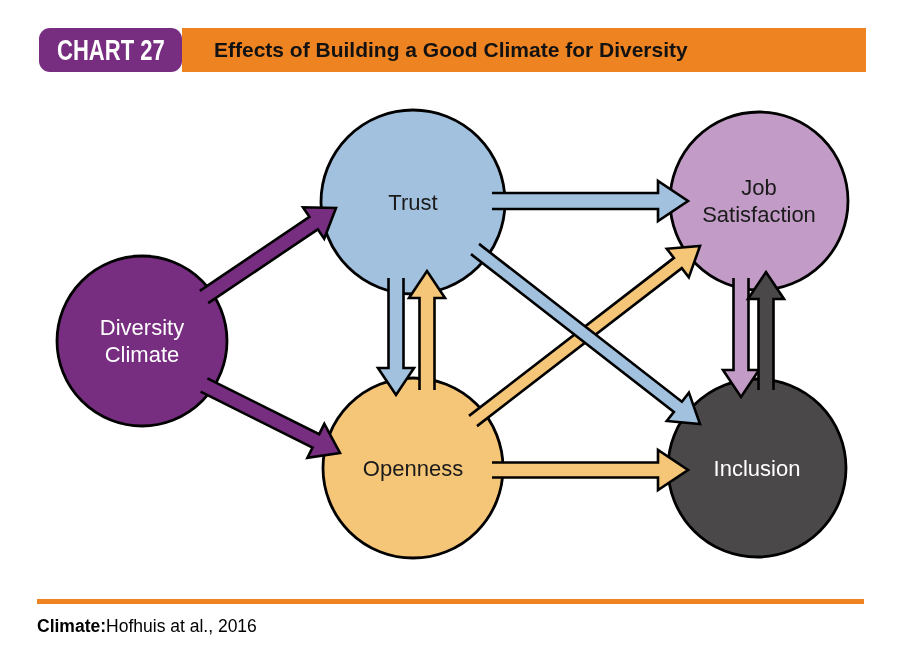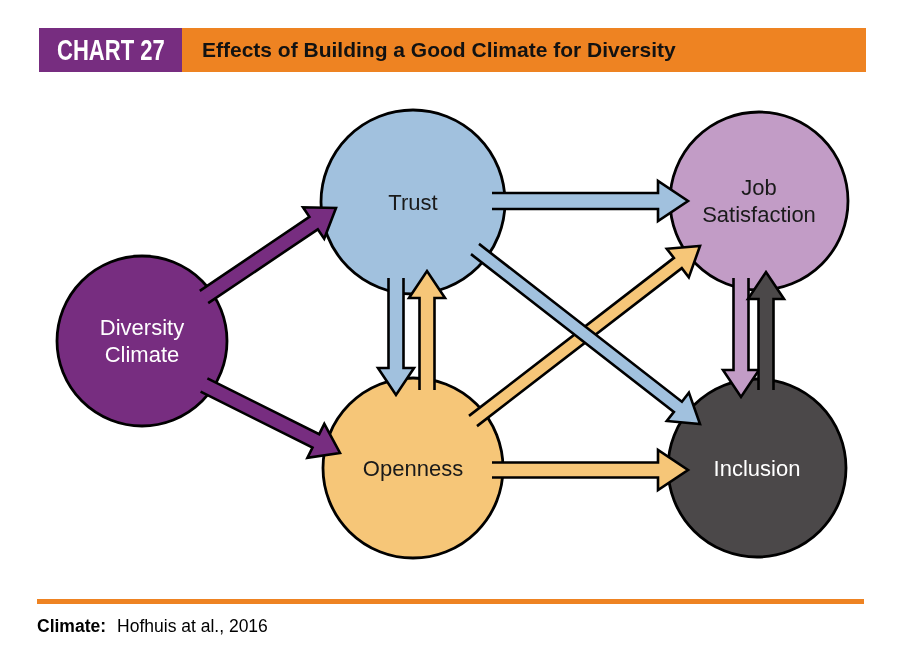--- a/index.html
+++ b/index.html
@@ -3,37 +3,37 @@
 <meta charset="utf-8">
 <style>
   * { margin: 0; padding: 0; box-sizing: border-box; }
   html, body { background: #ffffff; }
   body { font-family: "Liberation Sans", sans-serif; }
   .page { position: relative; width: 901px; height: 669px; background: #ffffff; overflow: hidden; }
 
   .band { position: absolute; left: 39px; top: 28px; width: 827px; height: 44px; display: flex; }
   .chart-label { width: 143px; height: 100%; display: flex; align-items: center; justify-content: center; }
   .chart-label span { font-weight: bold; font-size: 29px; display: inline-block; transform: scaleX(0.76); white-space: nowrap; }
-  .title-bar { flex: 1; height: 100%; display: flex; align-items: center; padding-left: 20px; }
+  .title-bar { flex: 1; height: 100%; display: flex; align-items: center; padding-left: 32px; }
   .title-bar span { font-weight: bold; font-size: 21px; white-space: nowrap; }
 
   #diagram { position: absolute; left: 0; top: 0; }
 
   .rule { position: absolute; left: 37px; top: 599px; width: 827px; height: 5px; }
   .source { position: absolute; left: 37px; top: 616px; font-size: 17.5px; color: #000; }
   .source strong { font-weight: bold; }
-  .source span { margin-left: 11px; }
+  .source span { margin-left: 0; }
 </style>
 </head>
 <body>
 
 <div class="page" style="background: rgb(255, 255, 255);">
 
   <header class="band">
-    <div class="chart-label" style="background: rgb(119, 45, 128);">
+    <div class="chart-label" style="background: rgb(119, 45, 128); border-radius: 11px;">
       <span style="color: rgb(255, 255, 255);">CHART 27</span>
     </div>
     <div class="title-bar" style="background: rgb(238, 131, 34);">
       <span style="color: rgb(18, 18, 18);">Effects of Building a Good Climate for Diversity</span>
     </div>
   </header>
 
   <svg id="diagram" width="901" height="669" viewBox="0 0 901 669" xmlns="http://www.w3.org/2000/svg">
       <circle cx="142" cy="341" r="85" fill="#772D80" stroke="#000000" stroke-width="2.8"></circle>
       <circle cx="413" cy="202" r="92" fill="#A1C1DE" stroke="#000000" stroke-width="2.8"></circle>

